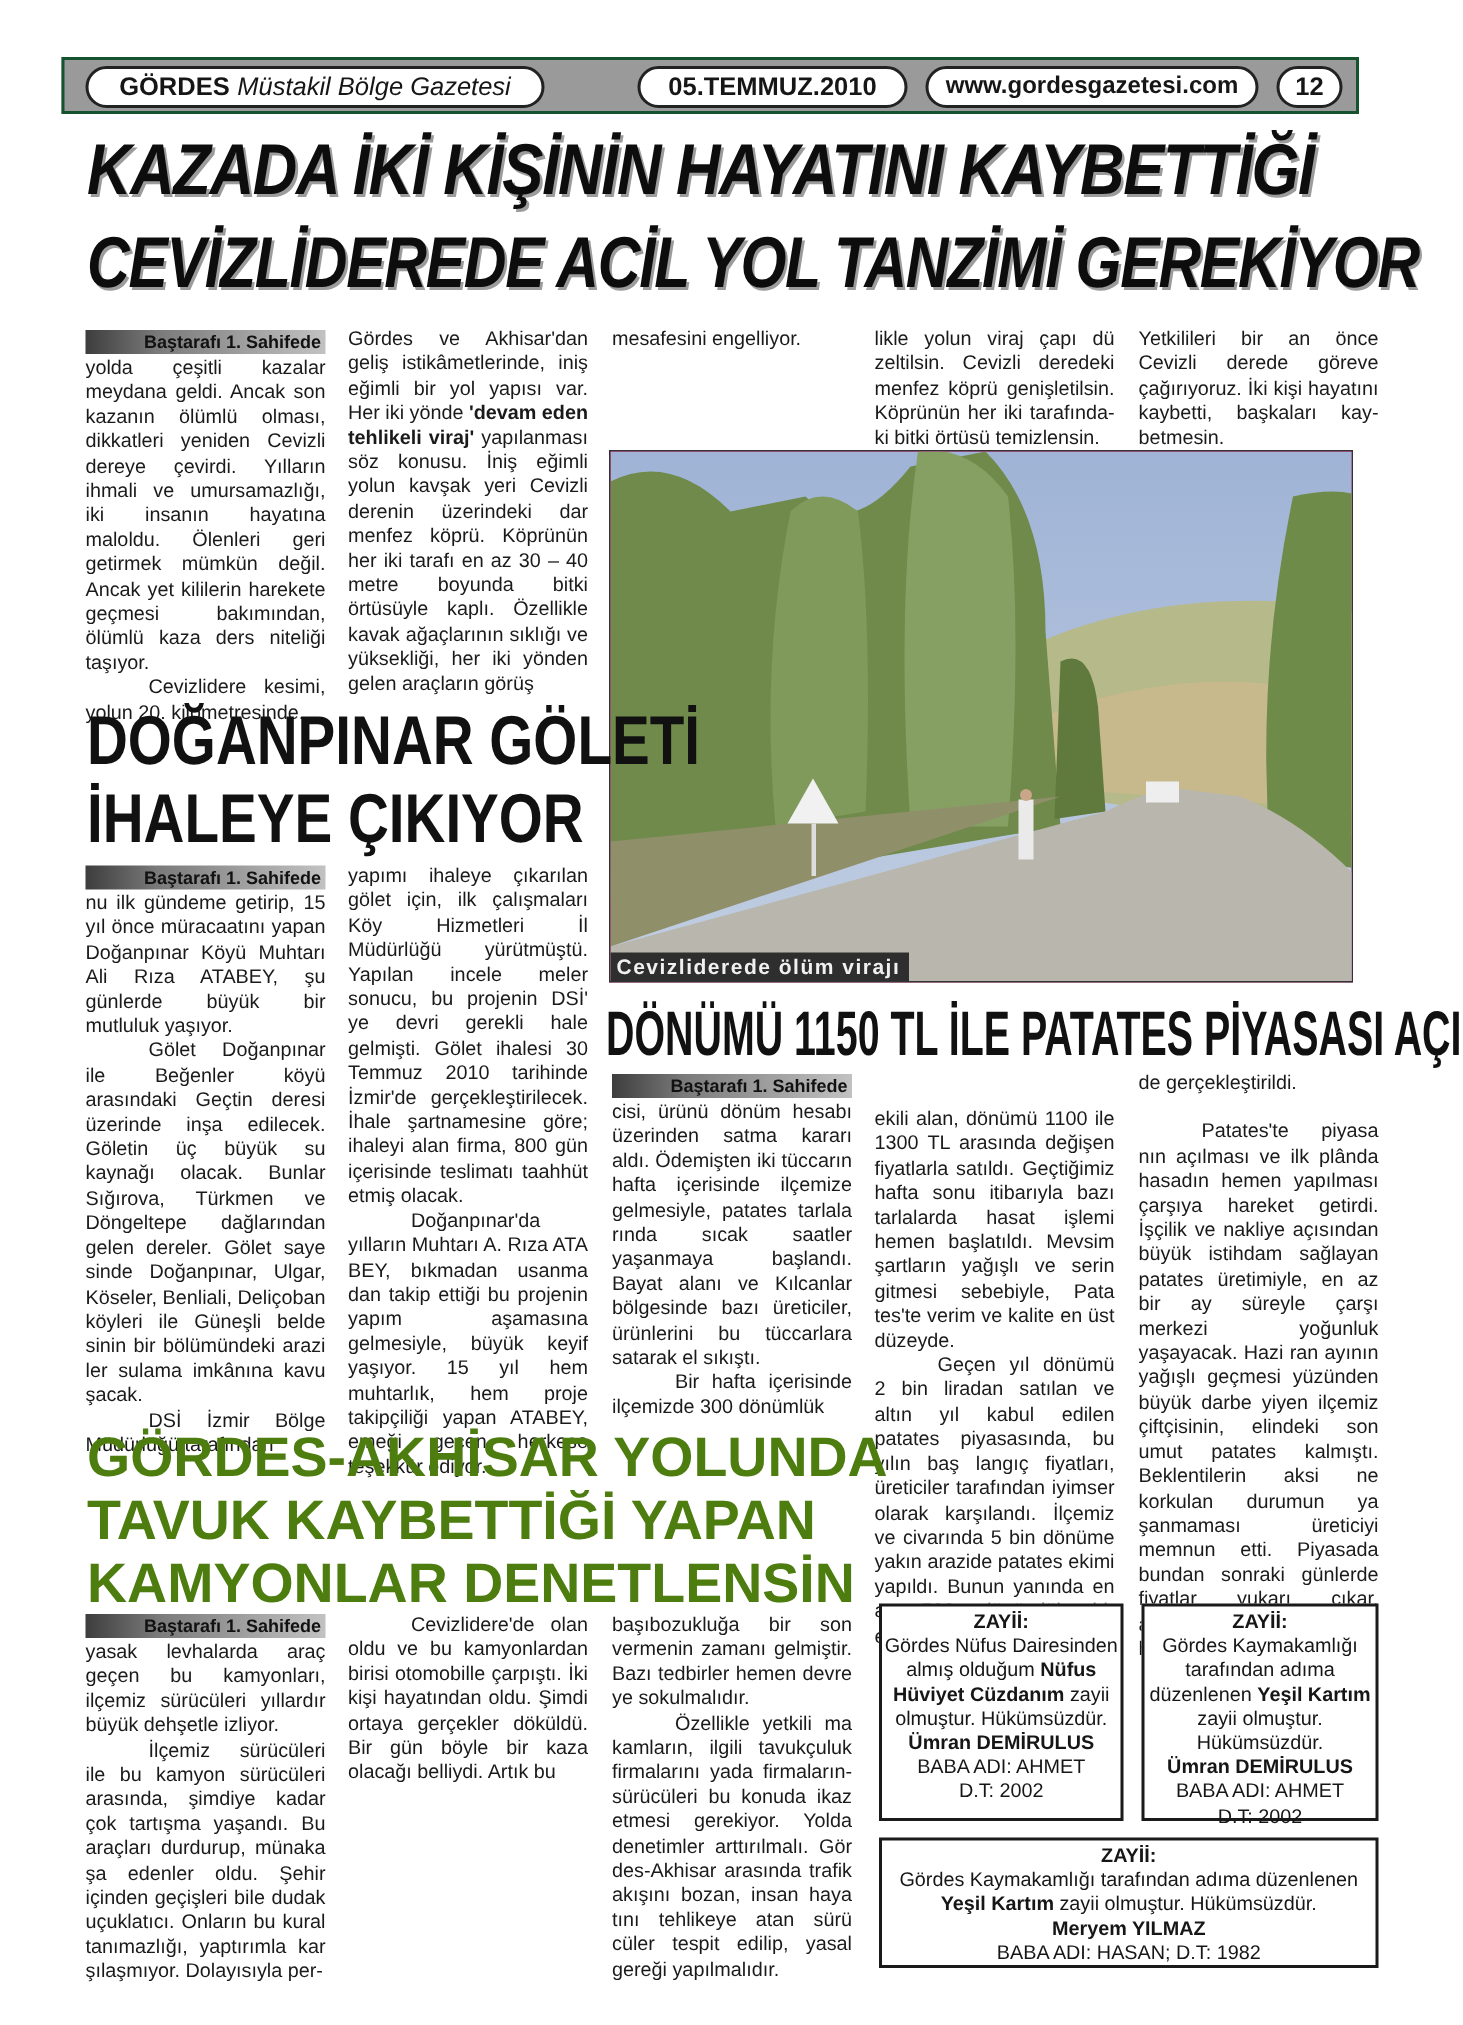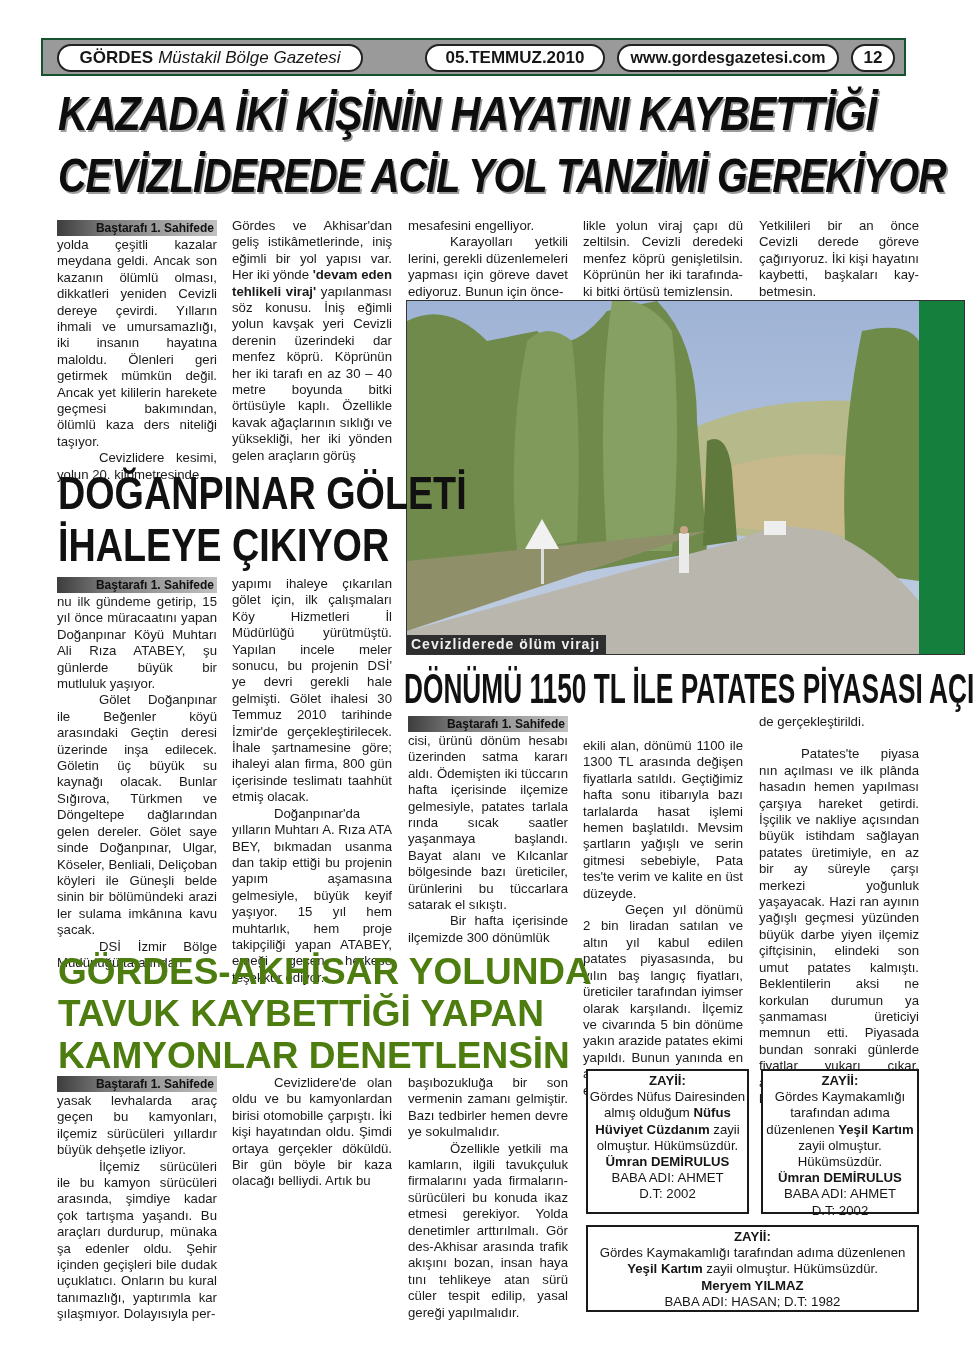--- a/index.html
+++ b/index.html
@@ -21,21 +21,21 @@
   .hl-wide { font-weight: bold; font-size: 37px; white-space: nowrap; line-height: 42px; color: #4d7c0f; }
 
   
   .col { font-size: 13.2px; line-height: 16.4px; text-align: justify; color: #1a1a1a; }
   .col p { margin: 0; }
   .col p.ind { text-indent: 42px; }
   .kicker { display: block; height: 16px; width: 100%; background: linear-gradient(90deg, #3d3d3d 0%, #7a7a7a 30%, #c2c2c2 100%);
             text-align: right; font-weight: bold; font-size: 12px; line-height: 16px; padding-right: 3px; color: #111; margin-bottom: 1px; }
 
   
-  #photo { left: 406px; top: 300px; width: 559px; height: 355px; border: 1px solid #333; overflow: hidden; background: #15803d; }
+  #photo { left: 406px; top: 300px; width: 496px; height: 355px; border: 1px solid #333; overflow: hidden; background: #ec4899; }
   #photo-caption { position: absolute; left: 0; bottom: 0; background: #2e2e2e; color: #f0f0f0; font-weight: bold;
                    font-size: 14px; letter-spacing: 1px; padding: 1px 6px 2px 4px; }
 
   
   .notice { border: 2px solid #1a1a1a; text-align: center; font-size: 13.2px; line-height: 16.2px; padding-top: 2px; background: #fff; }
   .notice b { font-weight: bold; }
 </style>
 </head>
 <body>
 
@@ -55,21 +55,20 @@
 <div class="abs col" style="left:57px;top:220px;width:160px;">
   <span class="kicker">Baştarafı 1. Sahifede</span>
   <p>yolda çeşitli kazalar meydana geldi. Ancak son kazanın ölümlü olması, dikkatleri yeniden Cevizli dereye çevirdi. Yılların ihmali ve umursamazlığı, iki insanın hayatına maloldu. Ölenleri geri getirmek mümkün değil. Ancak yet kililerin harekete geçmesi bakımından, ölümlü kaza ders niteliği taşıyor.</p>
   <p class="ind">Cevizlidere kesimi, yolun 20. kilometresinde.</p>
 </div>
 <div class="abs col" style="left:232px;top:218px;width:160px;">
   <p><span>Gördes ve Akhisar'dan geliş istikâmetlerinde, iniş eğimli bir yol yapısı var. Her iki yönde </span><b>'devam eden tehlikeli viraj'</b><span> yapılanması söz konusu. İniş eğimli yolun kavşak yeri Cevizli derenin üzerindeki dar menfez köprü. Köprünün her iki tarafı en az 30 – 40 metre boyunda bitki örtüsüyle kaplı. Özellikle kavak ağaçlarının sıklığı ve yüksekliği, her iki yönden gelen araçların görüş</span></p>
 </div>
 <div class="abs col" style="left:408px;top:218px;width:160px;">
   <p>mesafesini engelliyor.</p>
-  <p class="ind">Karayolları yetkili lerini, gerekli düzenlemeleri yapması için göreve davet ediyoruz. Bunun için önce-</p>
 </div>
 <div class="abs col" style="left:583px;top:218px;width:160px;">
   <p>likle yolun viraj çapı dü zeltilsin. Cevizli deredeki menfez köprü genişletilsin. Köprünün her iki tarafında-ki bitki örtüsü temizlensin.</p>
 </div>
 <div class="abs col" style="left:759px;top:218px;width:160px;">
   <p>Yetkilileri bir an önce Cevizli derede göreve çağırıyoruz. İki kişi hayatını kaybetti, başkaları kay-betmesin.</p>
 </div>
 
 <div id="photo" class="abs">
   <svg width="512" height="355" viewBox="0 0 512 355">

